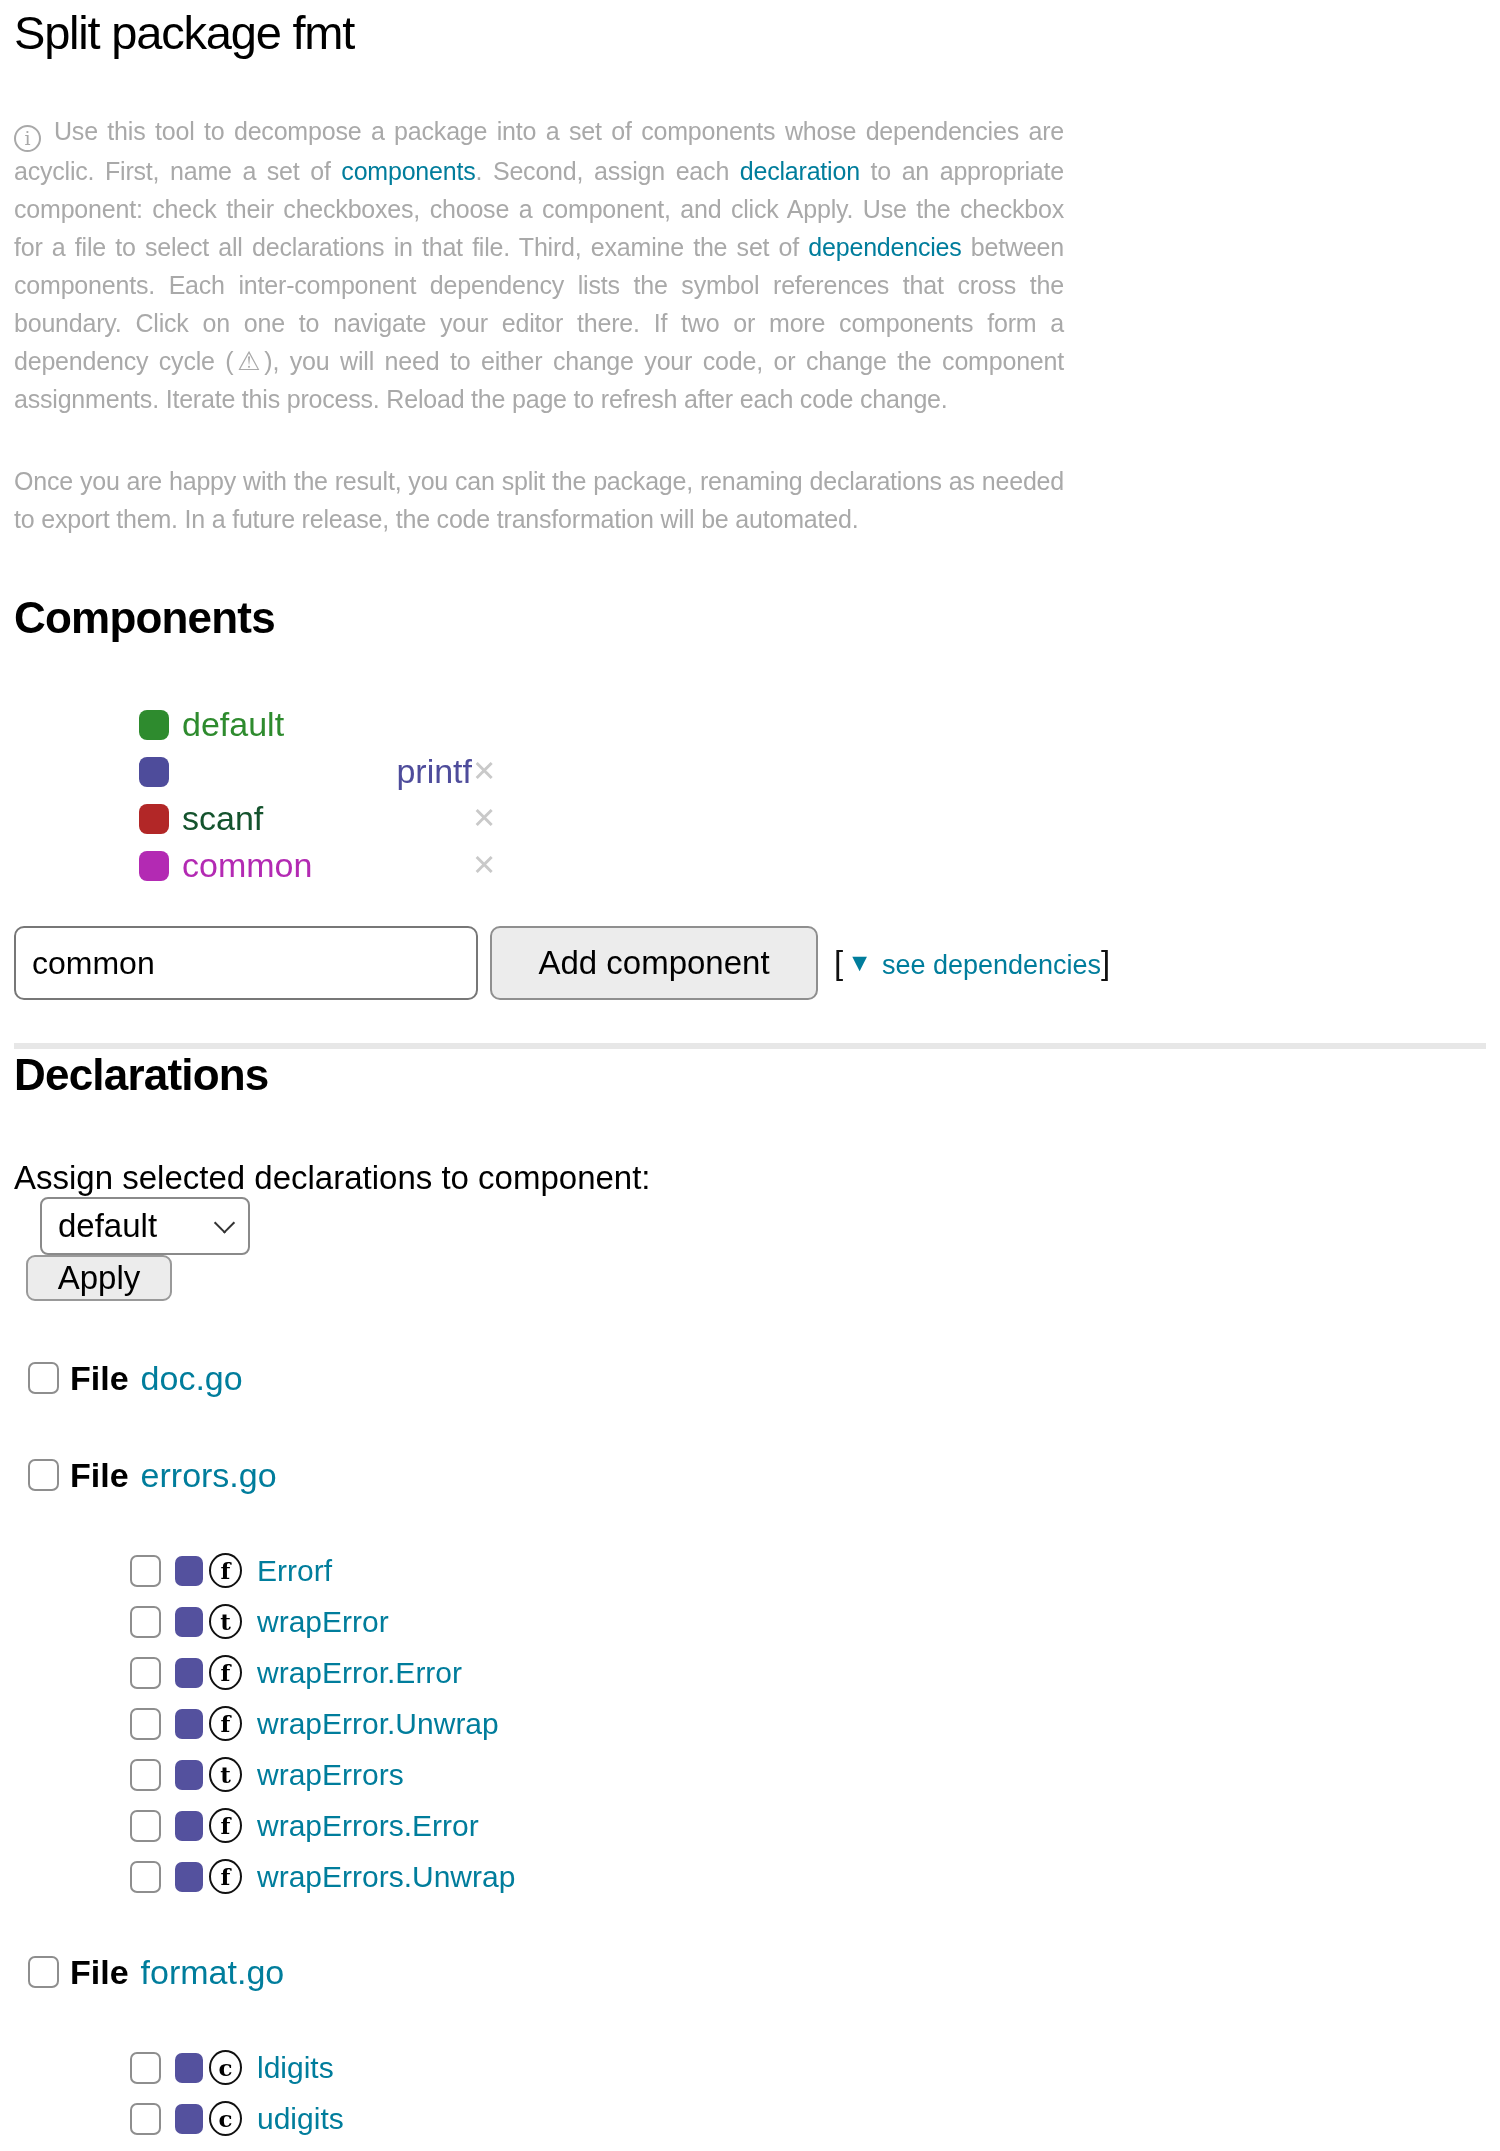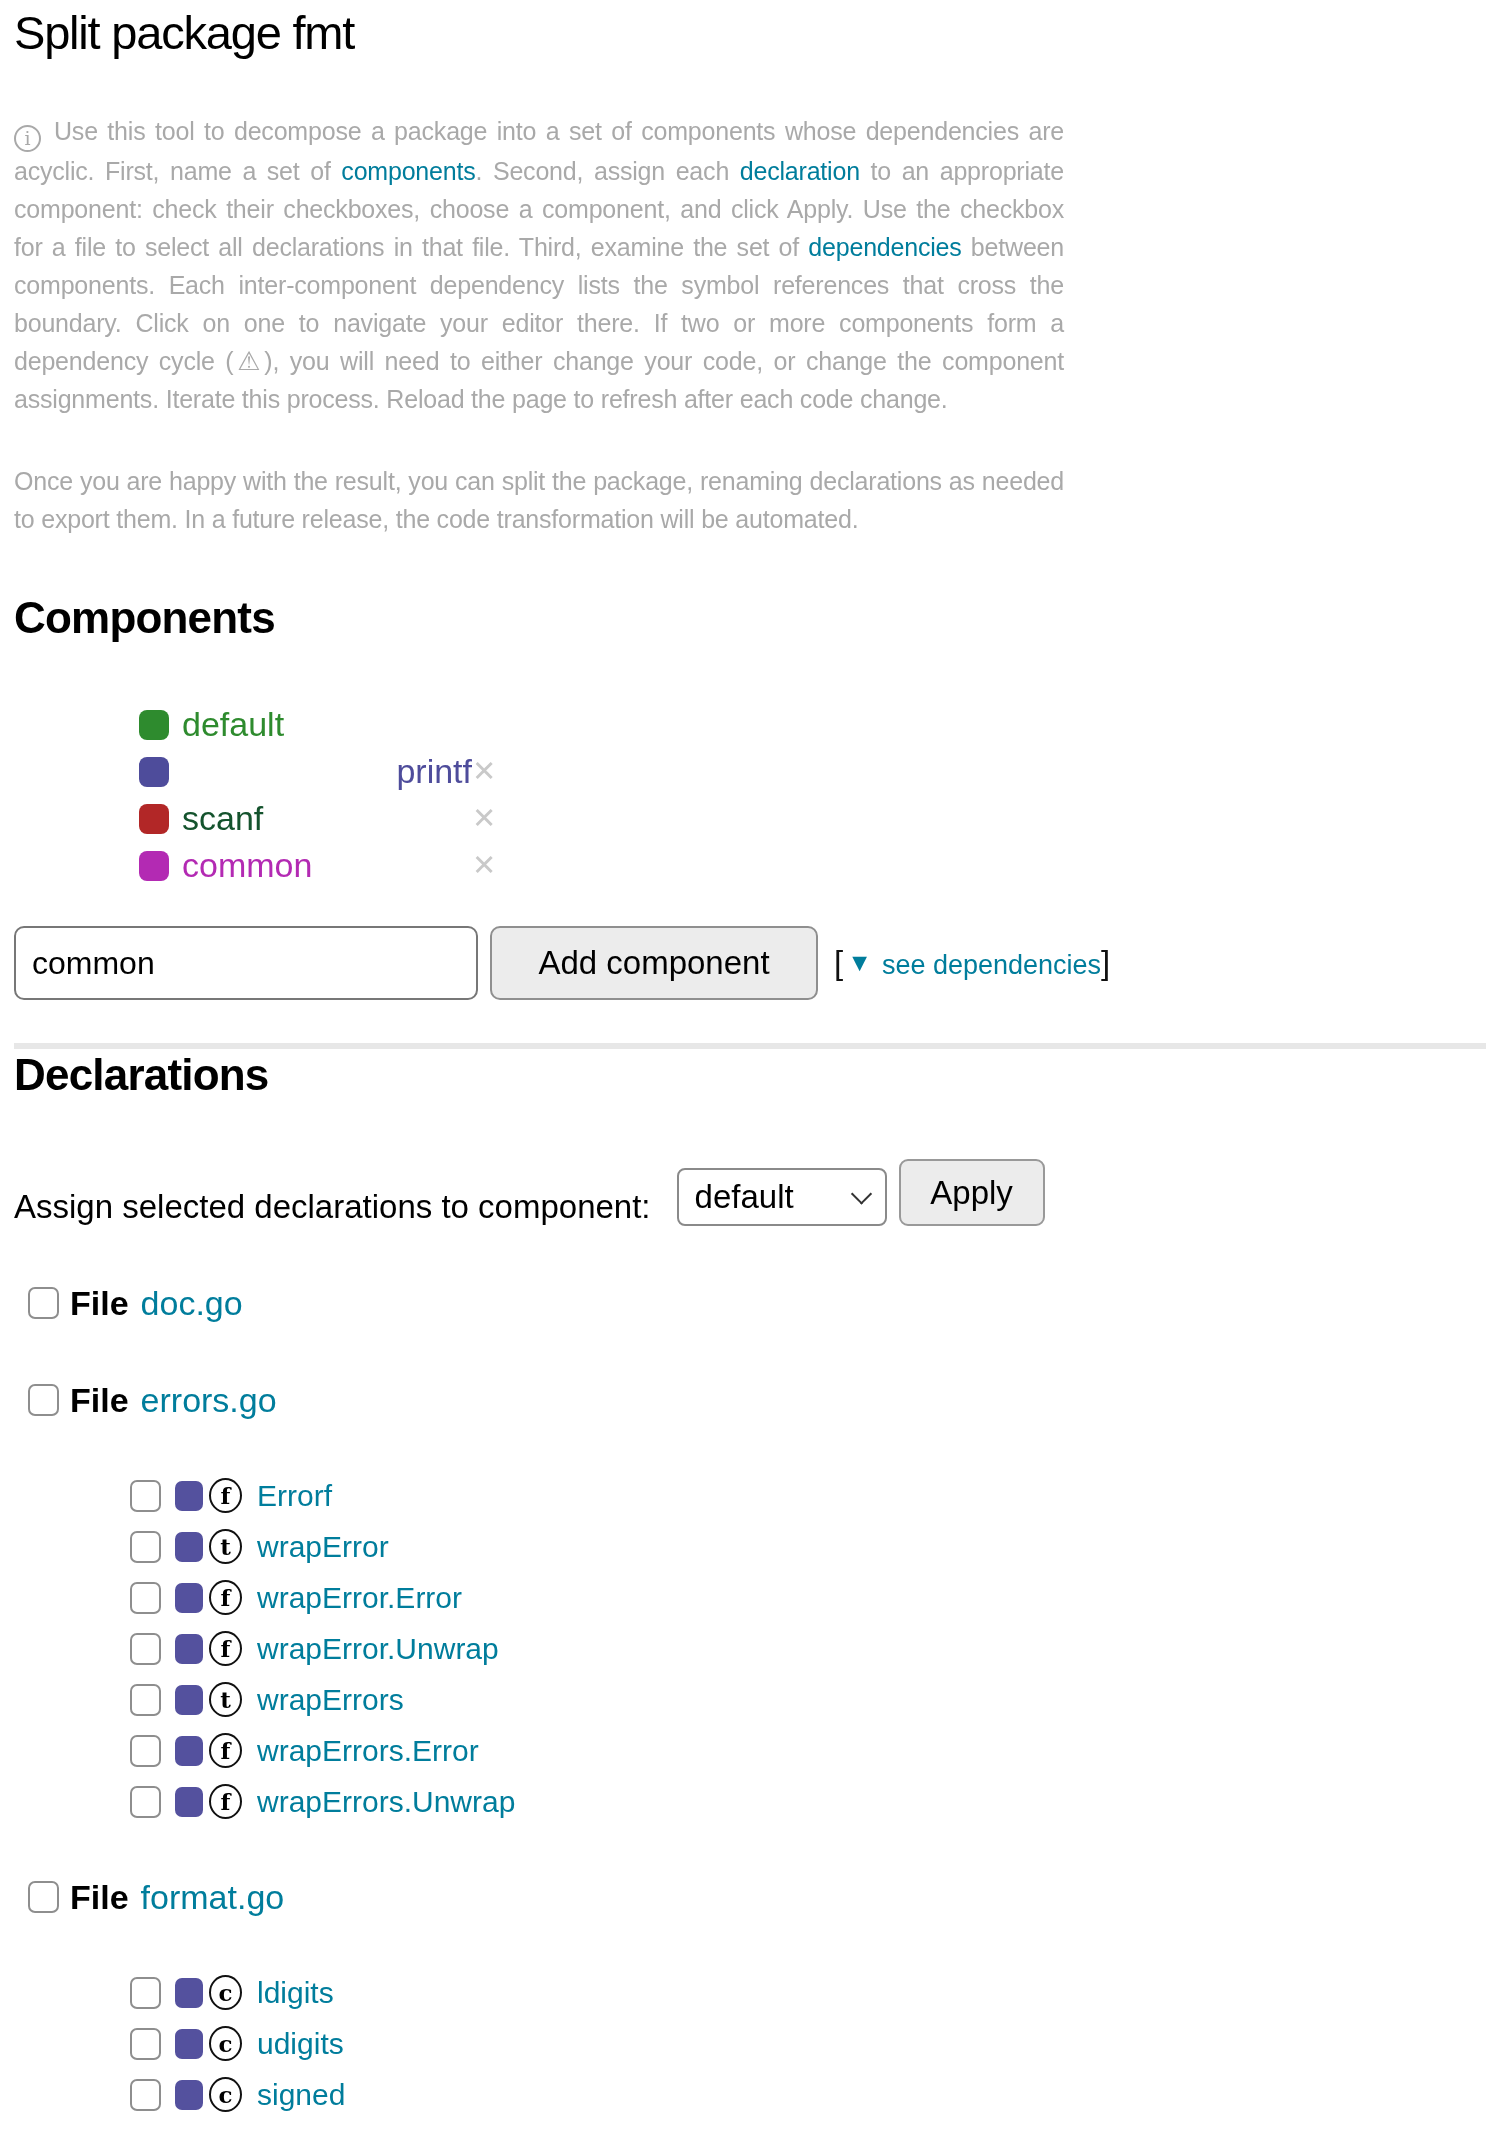--- a/index.html
+++ b/index.html
@@ -45,29 +45,29 @@
     border-radius:10px;background:#ececec;font-size:33px;font-family:inherit;color:#000;cursor:pointer;
   }
   .see-deps{margin-left:16px;font-size:33px;color:#111;white-space:nowrap;}
   .see-deps .tri{color:#007d9c;font-size:25px;vertical-align:3px;margin:0 10px 0 4px;}
   .see-deps a{font-size:27px;}
 
   hr.divider{border:none;height:6px;background:#e7e7e7;margin:43px 0 0;}
 
   
   #declarations-heading{}
-  .assign-row{margin-top:58px;display:flex;align-items:flex-end;font-size:33px;}
+  .assign-row{margin-top:58px;display:flex;align-items:flex-start;font-size:33px;flex-direction:column;}
   .fake-select{
     margin-left:26px;width:210px;height:58px;box-sizing:border-box;border:2px solid #8a8a8a;border-radius:8px;
     background:#fff;display:flex;align-items:center;padding:0 44px 0 16px;font-size:33px;position:relative;cursor:pointer;
   }
   .chev{position:absolute;right:16px;top:50%;width:13px;height:13px;
     border-right:2.5px solid #333;border-bottom:2.5px solid #333;transform:translateY(-70%) rotate(45deg);}
   button.apply-btn{
-    margin-left:12px;width:146px;height:67px;box-sizing:border-box;border:2px solid #999;border-radius:9px;
+    margin-left:12px;width:146px;height:46px;box-sizing:border-box;border:2px solid #999;border-radius:9px;
     background:#ececec;font-size:33px;font-family:inherit;color:#000;cursor:pointer;
   }
 
   .file-section{margin-top:57px;}
   .file-row{display:flex;align-items:center;height:40px;margin-left:14px;}
   .cb{
     appearance:none;-webkit-appearance:none;width:31px;height:32px;border:2.5px solid #8e8e8e;border-radius:7px;
     background:#fff;margin:0;flex:none;cursor:pointer;
   }
   .file-label{font-weight:700;font-size:34px;margin-left:11px;}

